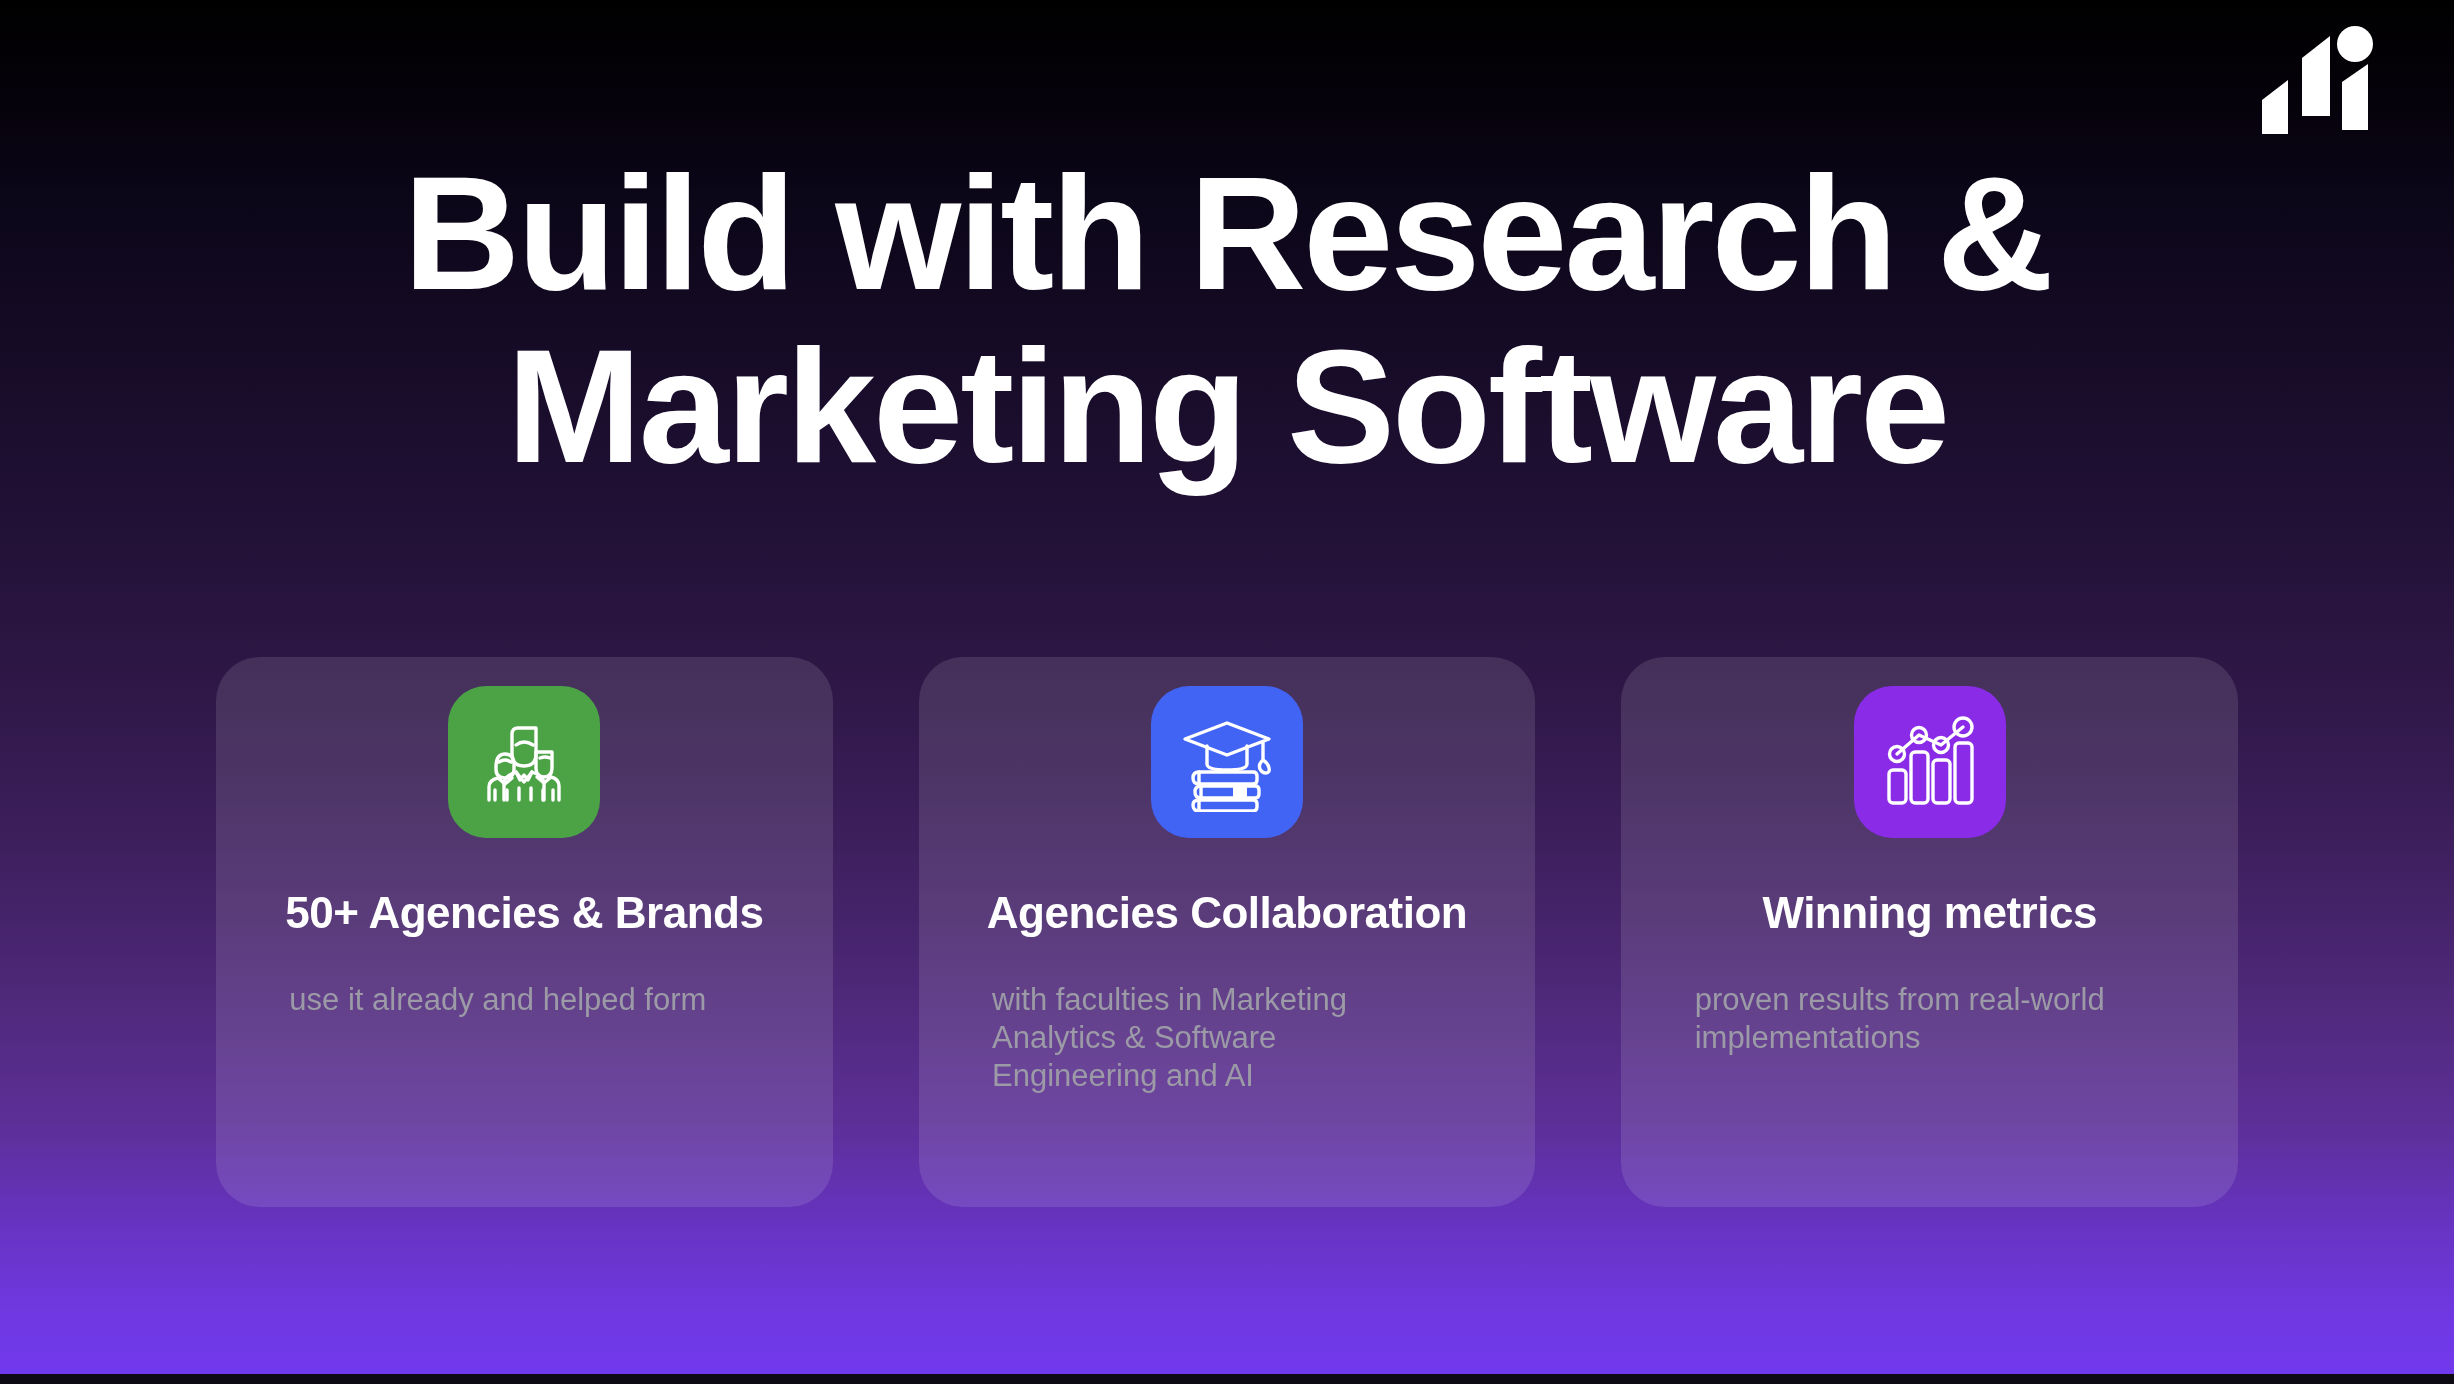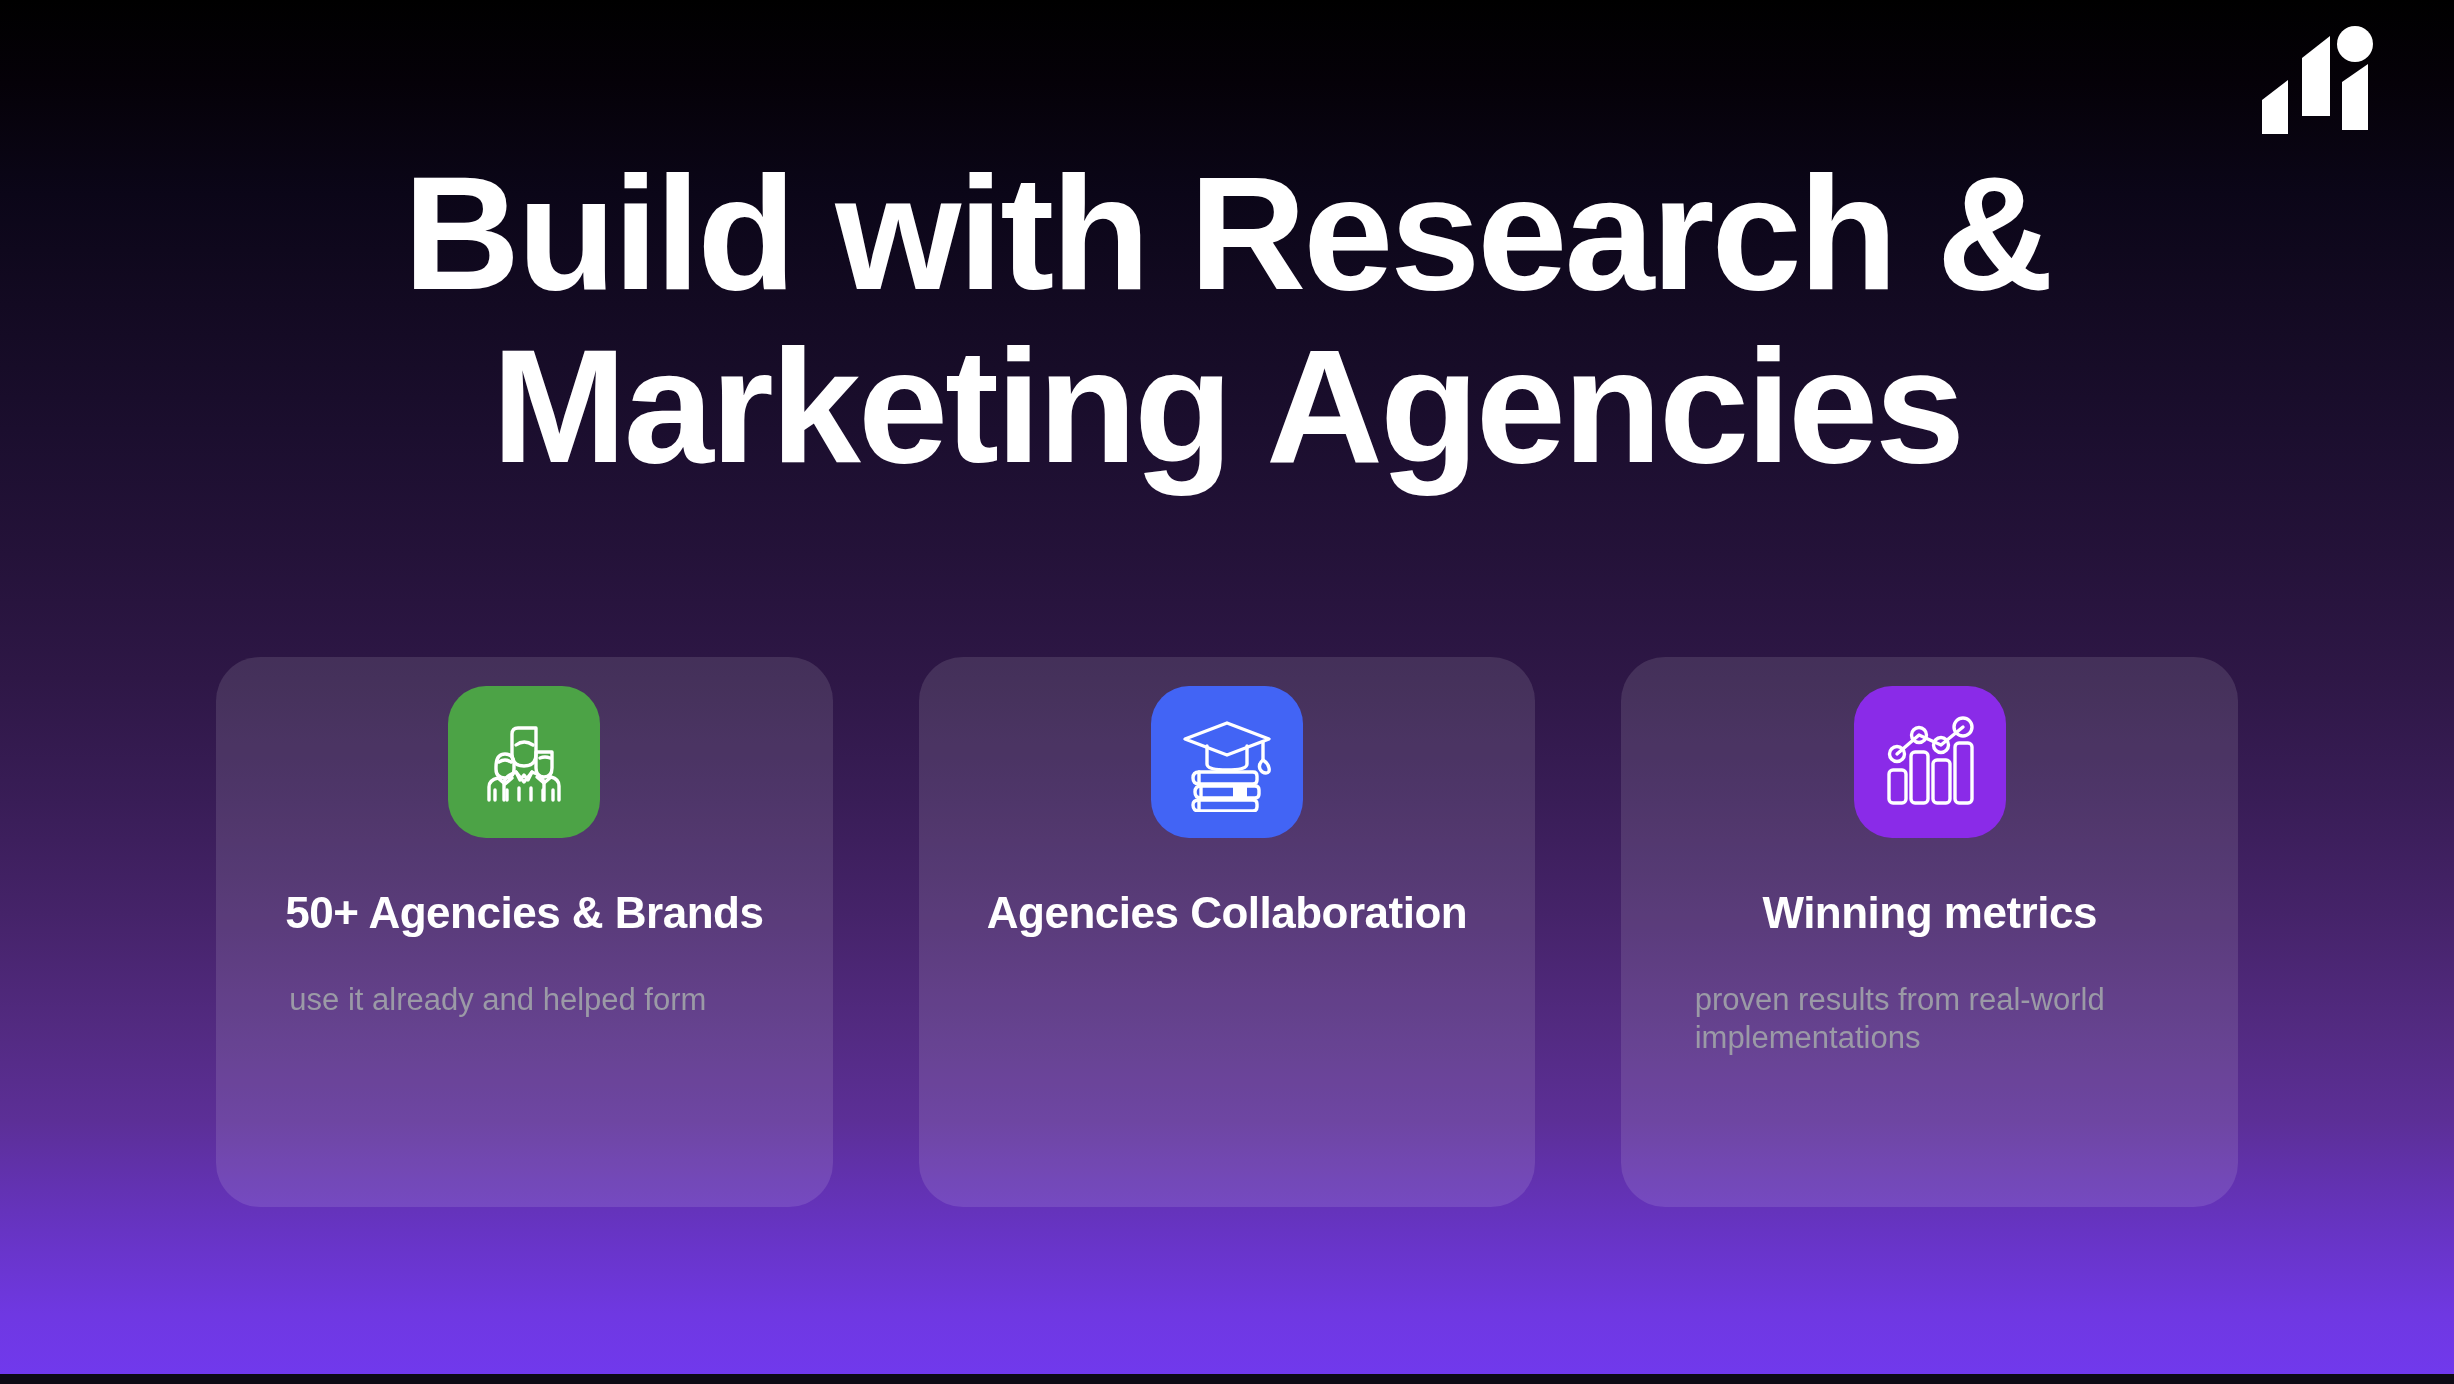--- a/index.html
+++ b/index.html
@@ -138,21 +138,21 @@
     <svg viewBox="0 0 130 120" width="130" height="120" aria-hidden="true">
       <path d="M8 78 L34 58 L34 112 L8 112 Z" fill="#ffffff"></path>
       <path d="M48 36 L76 14 L76 94 L48 94 Z" fill="#ffffff"></path>
       <path d="M88 60 L114 42 L114 108 L88 108 Z" fill="#ffffff"></path>
       <circle cx="101" cy="22" r="18" fill="#ffffff"></circle>
     </svg>
   </div>
 
   <h1 id="headline">
     <span class="hl-line">Build with Research &amp;</span>
-    <span class="hl-line">Marketing Agencies</span>
+    <span class="hl-line">Marketing Software</span>
   </h1>
 
   <div id="cards">
 
     <div class="card">
       <div class="icon-tile" style="background:#4CA346;">
         <svg viewBox="0 0 100 100" width="100" height="100" fill="none" stroke="#ffffff" stroke-width="3.4" stroke-linecap="round" stroke-linejoin="round">
 
           <path d="M38 42 L38 22 Q38 16 44 16 L62 16 L62 42 Q62 54 50 54 Q38 54 38 42 Z"></path>
           <path d="M42 33 Q50 27 59 33"></path>
@@ -195,20 +195,25 @@
 
           <path d="M24 74 L78 74 Q82 74 82 78 L82 82 Q82 86 78 86 L24 86 Q18 86 18 80 Q18 74 24 74 Z"></path>
           <path d="M24 74 L24 86"></path>
           <path d="M57 74 L69 74 L69 88 L63 83 L57 88 Z" fill="#ffffff" stroke="#ffffff" stroke-width="2"></path>
 
           <path d="M22 88 L76 88 Q80 88 80 92 L80 95 Q80 99 76 99 L22 99 Q16 99 16 93 Q16 88 22 88 Z"></path>
           <path d="M22 88 L22 99"></path>
         </svg>
       </div>
       <div class="card-title">Agencies Collaboration</div>
+      <div class="card-desc">
+        <span class="d-line">with faculties in Marketing</span>
+        <span class="d-line">Analytics &amp; Software</span>
+        <span class="d-line">Engineering and AI</span>
+      </div>
     </div>
 
     <div class="card">
       <div class="icon-tile" style="background:#8A2BE8;">
         <svg viewBox="0 0 100 100" width="100" height="100" fill="none" stroke="#ffffff" stroke-width="3.4" stroke-linecap="round" stroke-linejoin="round">
 
           <rect x="9" y="58" width="17" height="33" rx="4"></rect>
           <rect x="31" y="40" width="17" height="51" rx="4"></rect>
           <rect x="53" y="48" width="17" height="43" rx="4"></rect>
           <rect x="75" y="31" width="17" height="60" rx="4"></rect>

